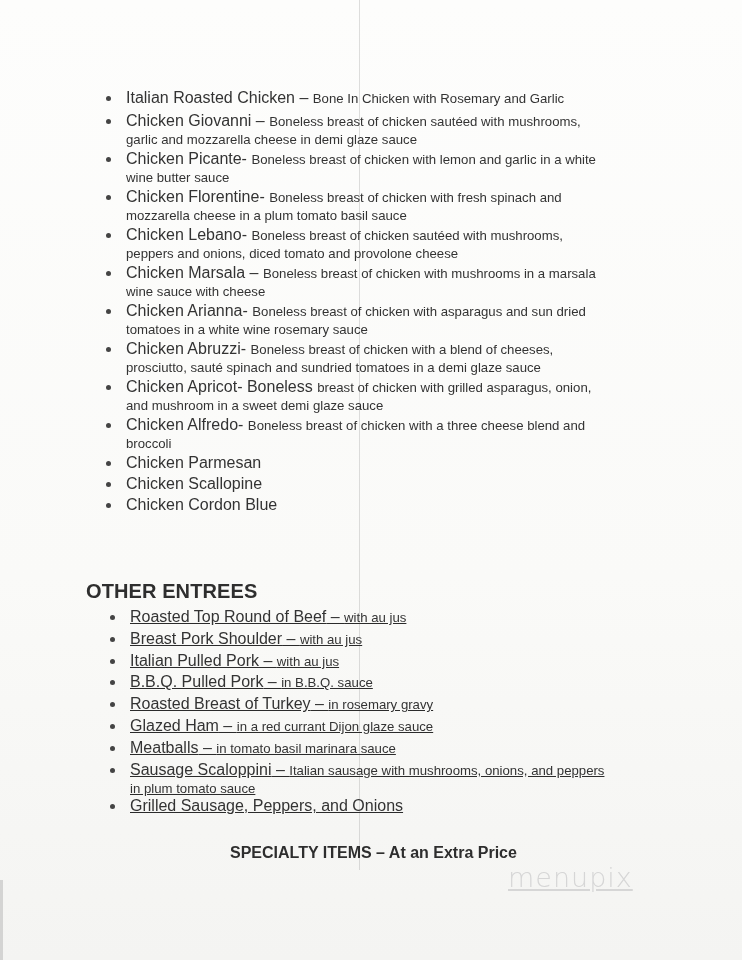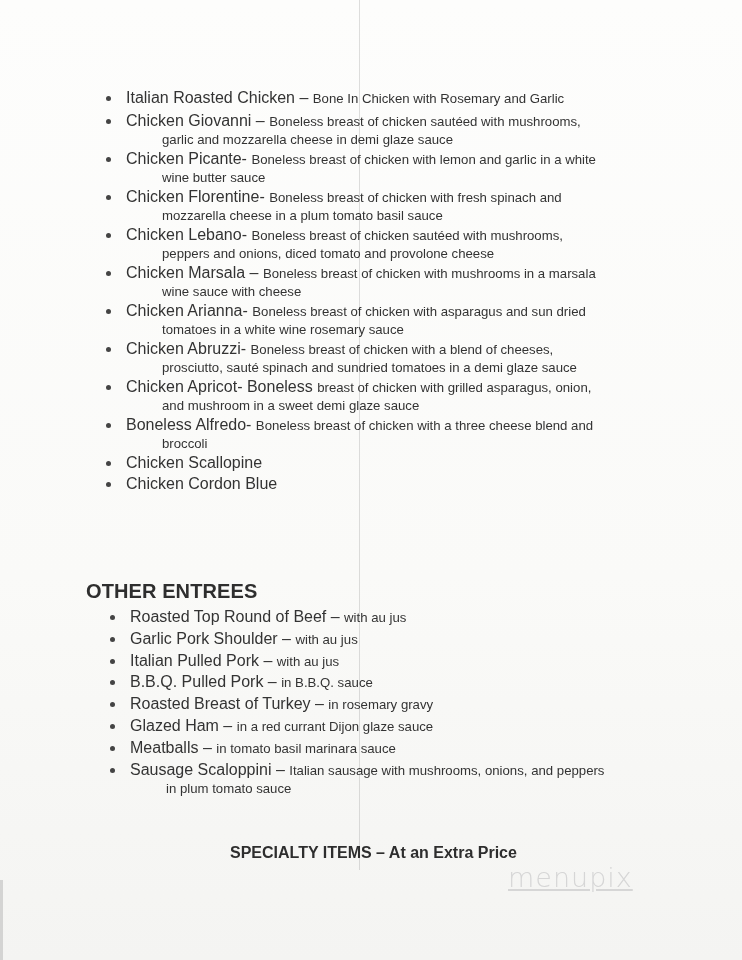--- a/index.html
+++ b/index.html
@@ -62,21 +62,20 @@
     }
     .item-desc {
       font-size: 13.2px;
       color: #333;
     }
     .desc-line2 {
       display: block;
       font-size: 13.2px;
       line-height: 15px;
       color: #333;
-      margin-left: 36px;
     }
     .line1 {
       display: block;
       line-height: 20px;
       white-space: nowrap;
     }
     #chicken-list {
       left: 104px;
       top: 88px;
       width: 560px;
@@ -91,21 +90,21 @@
       font-size: 20px;
       font-weight: bold;
       color: #2e2e2e;
       letter-spacing: 0.1px;
     }
     #entrees-list {
       left: 108px;
       top: 607px;
       width: 560px;
     }
-    #entrees-list .item { margin-bottom: 0.6px; }
+    #entrees-list .item { margin-bottom: 0.6px; text-decoration: underline; }
     #entrees-list .line1 { line-height: 20.2px; }
 
     .specialty-heading {
       position: absolute;
       left: 230px;
       top: 844px;
       font-size: 16px;
       font-weight: bold;
       color: #2e2e2e;
     }
@@ -131,34 +130,36 @@
   <ul class="menu-list" id="chicken-list">
       <li class="item"><span></span><span class="line1"><span class="item-name">Italian Roasted Chicken</span><span class="item-name" style="white-space: pre;"> – </span><span class="item-desc">Bone In Chicken with Rosemary and Garlic</span></span></li>
       <li class="item"><span></span><span class="line1"><span class="item-name">Chicken Giovanni</span><span class="item-name" style="white-space: pre;"> – </span><span class="item-desc">Boneless breast of chicken sautéed with mushrooms,</span></span><span class="desc-line2">garlic and mozzarella cheese in demi glaze sauce</span></li>
       <li class="item"><span></span><span class="line1"><span class="item-name">Chicken Picante-</span><span class="item-name" style="white-space: pre;"> </span><span class="item-desc">Boneless breast of chicken with lemon and garlic in a white</span></span><span class="desc-line2">wine butter sauce</span></li>
       <li class="item"><span></span><span class="line1"><span class="item-name">Chicken Florentine-</span><span class="item-name" style="white-space: pre;"> </span><span class="item-desc">Boneless breast of chicken with fresh spinach and</span></span><span class="desc-line2">mozzarella cheese in a plum tomato basil sauce</span></li>
       <li class="item"><span></span><span class="line1"><span class="item-name">Chicken Lebano-</span><span class="item-name" style="white-space: pre;"> </span><span class="item-desc">Boneless breast of chicken sautéed with mushrooms,</span></span><span class="desc-line2">peppers and onions, diced tomato and provolone cheese</span></li>
       <li class="item"><span></span><span class="line1"><span class="item-name">Chicken Marsala</span><span class="item-name" style="white-space: pre;"> – </span><span class="item-desc">Boneless breast of chicken with mushrooms in a marsala</span></span><span class="desc-line2">wine sauce with cheese</span></li>
       <li class="item"><span></span><span class="line1"><span class="item-name">Chicken Arianna-</span><span class="item-name" style="white-space: pre;"> </span><span class="item-desc">Boneless breast of chicken with asparagus and sun dried</span></span><span class="desc-line2">tomatoes in a white wine rosemary sauce</span></li>
       <li class="item"><span></span><span class="line1"><span class="item-name">Chicken Abruzzi-</span><span class="item-name" style="white-space: pre;"> </span><span class="item-desc">Boneless breast of chicken with a blend of cheeses,</span></span><span class="desc-line2">prosciutto, sauté spinach and sundried tomatoes in a demi glaze sauce</span></li>
       <li class="item"><span></span><span class="line1"><span class="item-name">Chicken Apricot- Boneless</span><span class="item-name" style="white-space: pre;"> </span><span class="item-desc">breast of chicken with grilled asparagus, onion,</span></span><span class="desc-line2">and mushroom in a sweet demi glaze sauce</span></li>
-      <li class="item"><span></span><span class="line1"><span class="item-name">Boneless Alfredo-</span><span class="item-name" style="white-space: pre;"> </span><span class="item-desc">Boneless breast of chicken with a three cheese blend and</span></span><span class="desc-line2">broccoli</span></li>
+      <li class="item"><span></span><span class="line1"><span class="item-name">Chicken Alfredo-</span><span class="item-name" style="white-space: pre;"> </span><span class="item-desc">Boneless breast of chicken with a three cheese blend and</span></span><span class="desc-line2">broccoli</span></li>
+      <li class="item simple"><span></span><span class="line1"><span class="item-name">Chicken Parmesan</span></span></li>
       <li class="item simple"><span></span><span class="line1"><span class="item-name">Chicken Scallopine</span></span></li>
       <li class="item simple"><span></span><span class="line1"><span class="item-name">Chicken Cordon Blue</span></span></li>
     </ul>
 
   <div class="section-heading">OTHER ENTREES</div>
 
   <ul class="menu-list" id="entrees-list">
       <li class="item"><span></span><span class="line1"><span class="item-name">Roasted Top Round of Beef</span><span class="item-name" style="white-space: pre;"> – </span><span class="item-desc">with au jus</span></span></li>
-      <li class="item"><span></span><span class="line1"><span class="item-name">Garlic Pork Shoulder</span><span class="item-name" style="white-space: pre;"> – </span><span class="item-desc">with au jus</span></span></li>
+      <li class="item"><span></span><span class="line1"><span class="item-name">Breast Pork Shoulder</span><span class="item-name" style="white-space: pre;"> – </span><span class="item-desc">with au jus</span></span></li>
       <li class="item"><span></span><span class="line1"><span class="item-name">Italian Pulled Pork</span><span class="item-name" style="white-space: pre;"> – </span><span class="item-desc">with au jus</span></span></li>
       <li class="item"><span></span><span class="line1"><span class="item-name">B.B.Q. Pulled Pork</span><span class="item-name" style="white-space: pre;"> – </span><span class="item-desc">in B.B.Q. sauce</span></span></li>
       <li class="item"><span></span><span class="line1"><span class="item-name">Roasted Breast of Turkey</span><span class="item-name" style="white-space: pre;"> – </span><span class="item-desc">in rosemary gravy</span></span></li>
       <li class="item"><span></span><span class="line1"><span class="item-name">Glazed Ham</span><span class="item-name" style="white-space: pre;"> – </span><span class="item-desc">in a red currant Dijon glaze sauce</span></span></li>
       <li class="item"><span></span><span class="line1"><span class="item-name">Meatballs</span><span class="item-name" style="white-space: pre;"> – </span><span class="item-desc">in tomato basil marinara sauce</span></span></li>
       <li class="item"><span></span><span class="line1"><span class="item-name">Sausage Scaloppini</span><span class="item-name" style="white-space: pre;"> – </span><span class="item-desc">Italian sausage with mushrooms, onions, and peppers</span></span><span class="desc-line2">in plum tomato sauce</span></li>
+      <li class="item simple"><span></span><span class="line1"><span class="item-name">Grilled Sausage, Peppers, and Onions</span></span></li>
     </ul>
 
   <div class="specialty-heading">SPECIALTY ITEMS – At an Extra Price</div>
 
   <div class="watermark">menupix</div>
 </div>
 
 </body></html>

